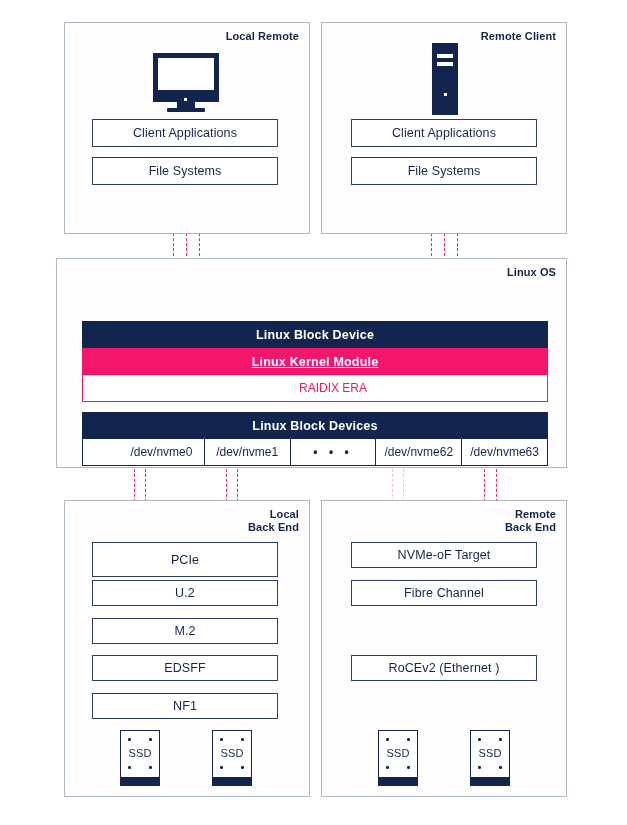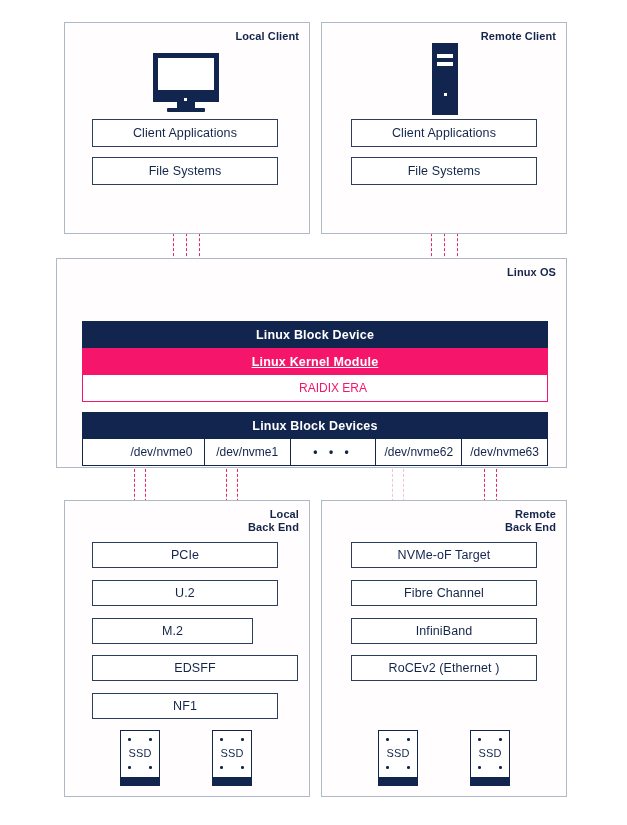--- a/index.html
+++ b/index.html
@@ -231,21 +231,21 @@
     <div class="vline" style="left:226px;top:464px;height:266px;"></div>
     <div class="vline" style="left:237px;top:464px;height:266px;"></div>
 
     <div class="vline faded" style="left:392px;top:464px;height:266px;"></div>
     <div class="vline faded" style="left:403px;top:464px;height:266px;"></div>
     <div class="vline" style="left:484px;top:464px;height:266px;"></div>
     <div class="vline" style="left:496px;top:464px;height:266px;"></div>
   </div>
 
   <div class="panel" style="left:64px;top:22px;width:246px;height:212px;">
-    <div class="panel-title">Local Client</div>
+    <div class="panel-title">Local Remote</div>
 
     <div class="monitor" style="left:88px;top:30px;width:66px;height:60px;">
       <div class="screen"></div>
       <div class="chin"></div>
       <div class="neck"></div>
       <div class="foot"></div>
     </div>
   </div>
 
   <div class="obox" style="left:92px;top:119px;width:186px;height:28px;">Client Applications</div>
@@ -292,24 +292,24 @@
       <div class="cell">/dev/nvme62</div>
       <div class="cell">/dev/nvme63</div>
     </div>
   </div>
 
   <div class="panel" style="left:64px;top:500px;width:246px;height:297px;">
     <div class="panel-title">Local
 Back End</div>
   </div>
 
-  <div class="obox" style="left:92px;top:542px;width:186px;height:26px;">PCIe</div>
+  <div class="obox" style="left:92px;top:542px;width:186px;height:35px;">PCIe</div>
   <div class="obox" style="left:92px;top:580px;width:186px;height:26px;">U.2</div>
-  <div class="obox" style="left:92px;top:618px;width:161px;height:26px;">M.2</div>
-  <div class="obox" style="left:92px;top:655px;width:206px;height:26px;">EDSFF</div>
+  <div class="obox" style="left:92px;top:618px;width:186px;height:26px;">M.2</div>
+  <div class="obox" style="left:92px;top:655px;width:186px;height:26px;">EDSFF</div>
   <div class="obox" style="left:92px;top:693px;width:186px;height:26px;">NF1</div>
 
   <div class="ssd" style="left:120px;top:730px;">
     <i class="d1"></i>
     <i class="d2"></i>
     <i class="d3"></i>
     <i class="d4"></i>
     <div class="label">SSD</div>
     <div class="foot"></div>
   </div>
@@ -322,21 +322,20 @@
     <div class="foot"></div>
   </div>
 
   <div class="panel" style="left:321px;top:500px;width:246px;height:297px;padding-left:29px;">
     <div class="panel-title">Remote
 Back End</div>
   </div>
 
   <div class="obox" style="left:351px;top:542px;width:186px;height:26px;">NVMe-oF Target</div>
   <div class="obox" style="left:351px;top:580px;width:186px;height:26px;">Fibre Channel</div>
-  <div class="obox" style="left:351px;top:618px;width:186px;height:26px;">InfiniBand</div>
   <div class="obox" style="left:351px;top:655px;width:186px;height:26px;">RoCEv2 (Ethernet )</div>
 
   <div class="ssd" style="left:378px;top:730px;">
     <i class="d1"></i>
     <i class="d2"></i>
     <i class="d3"></i>
     <i class="d4"></i>
     <div class="label">SSD</div>
     <div class="foot"></div>
   </div>

